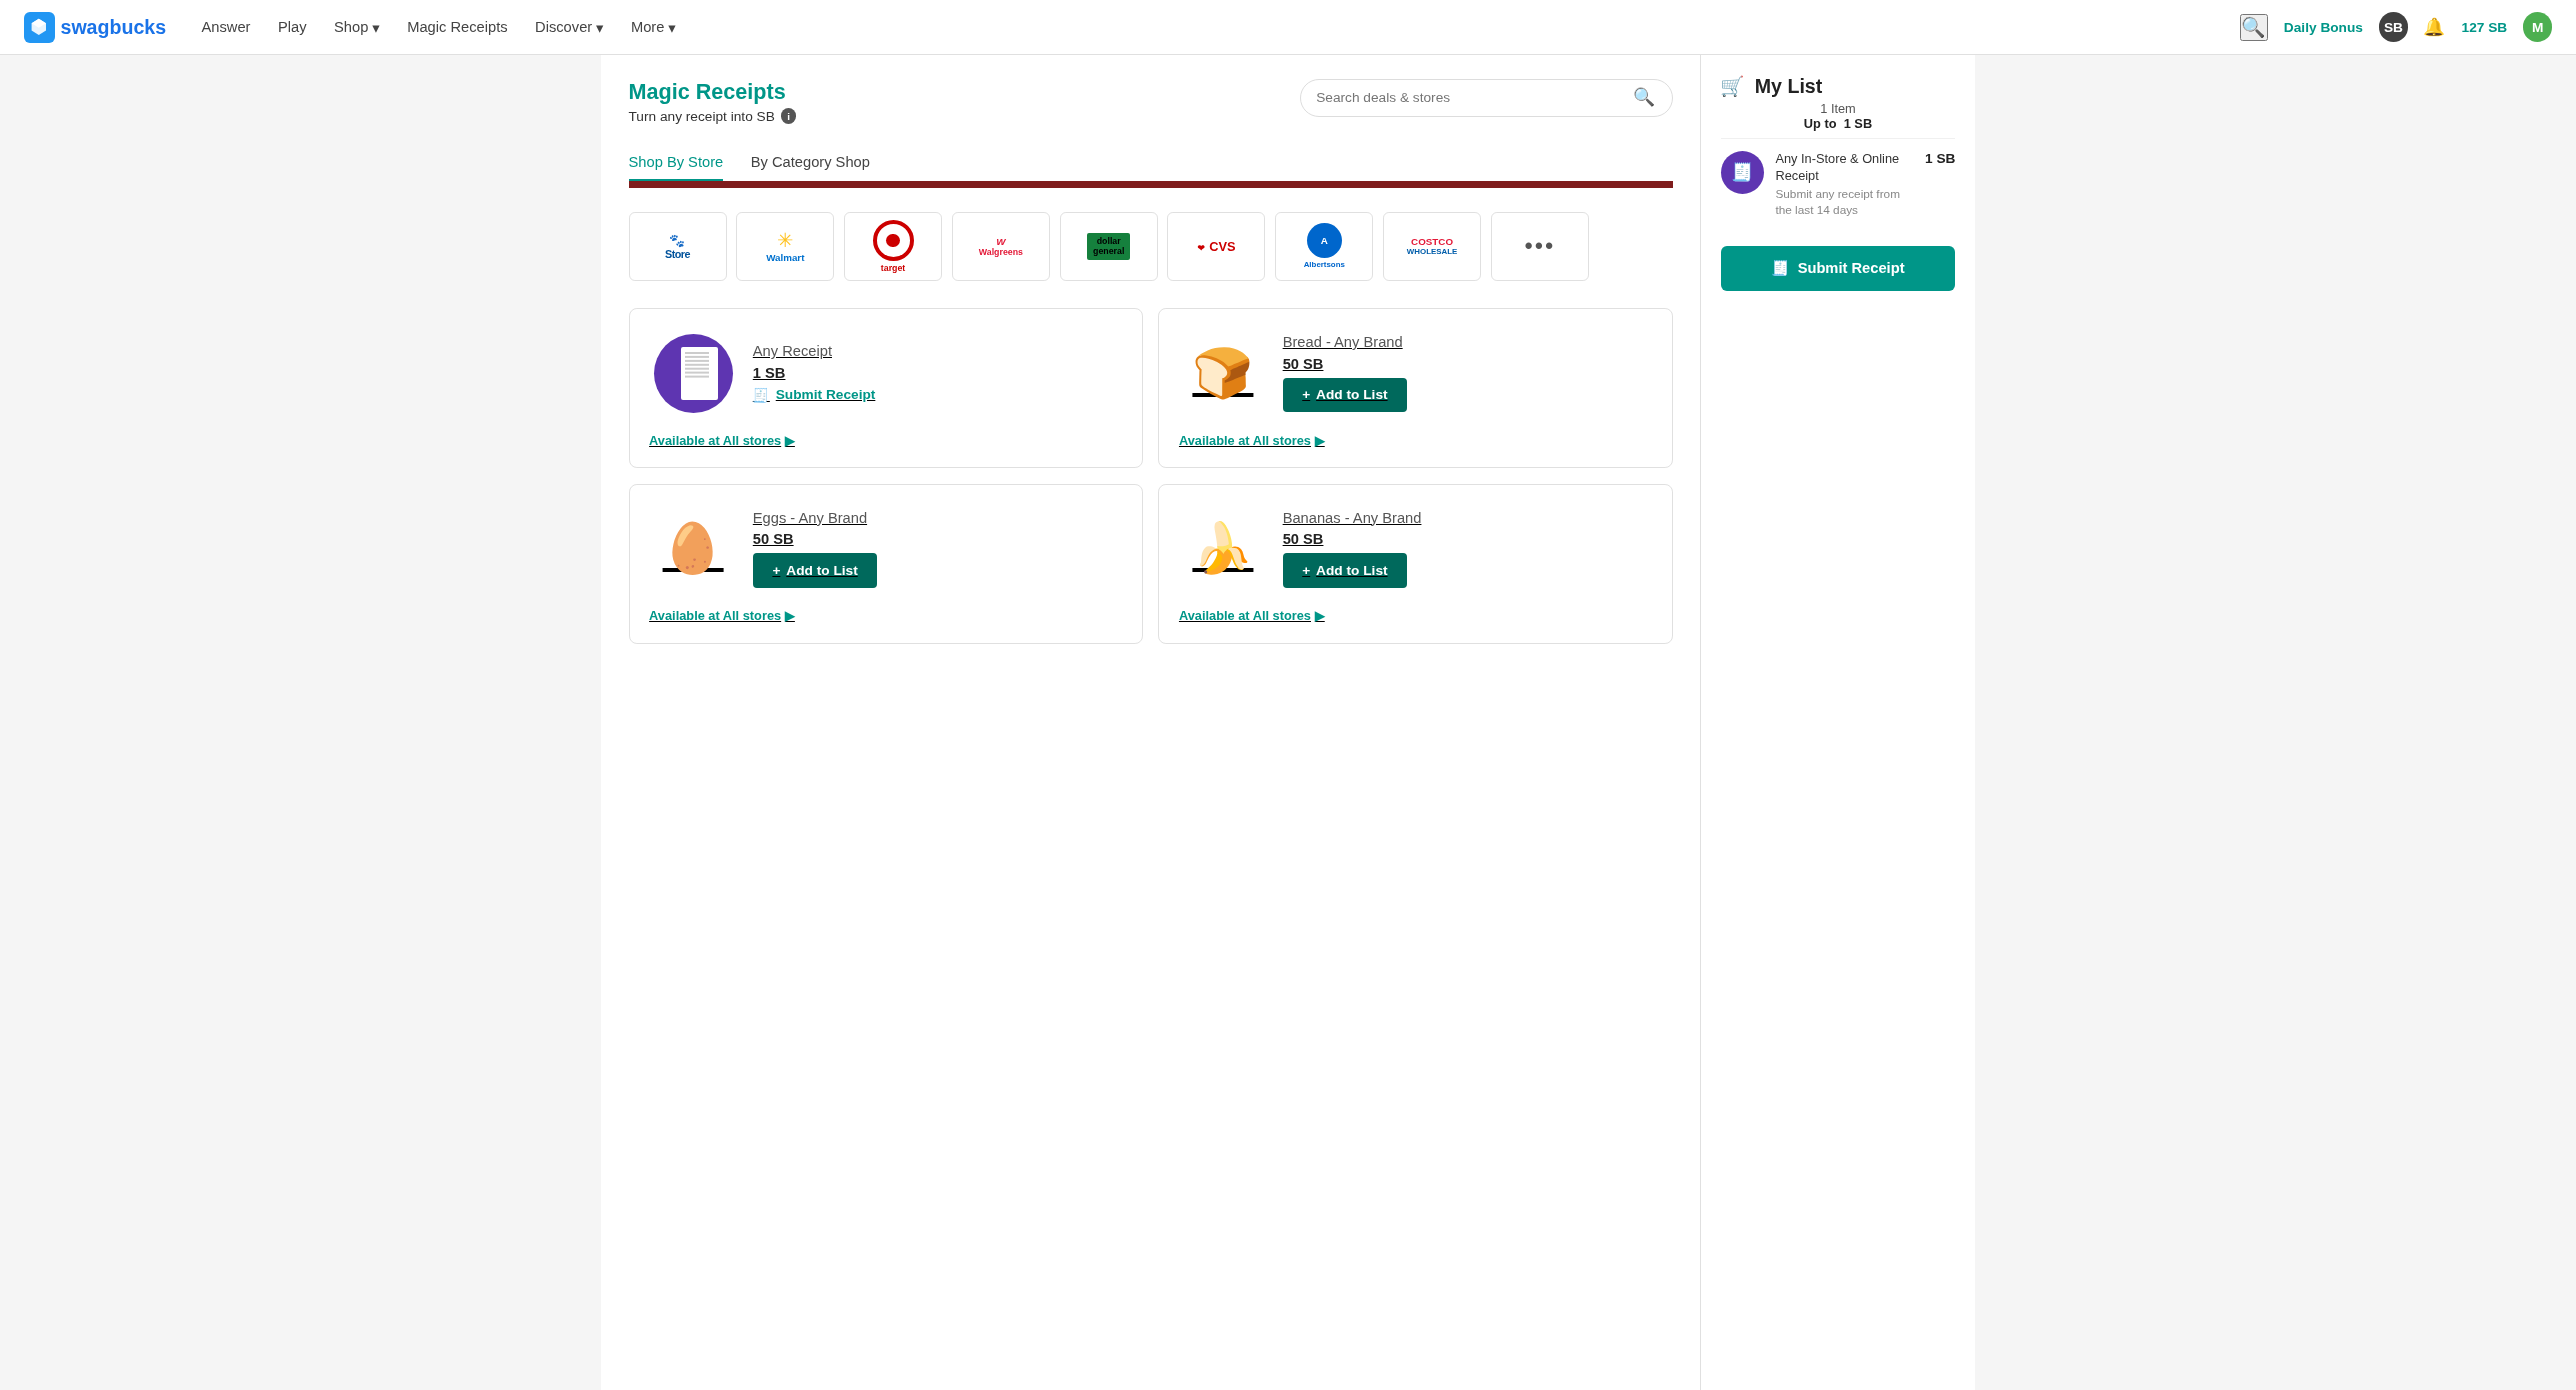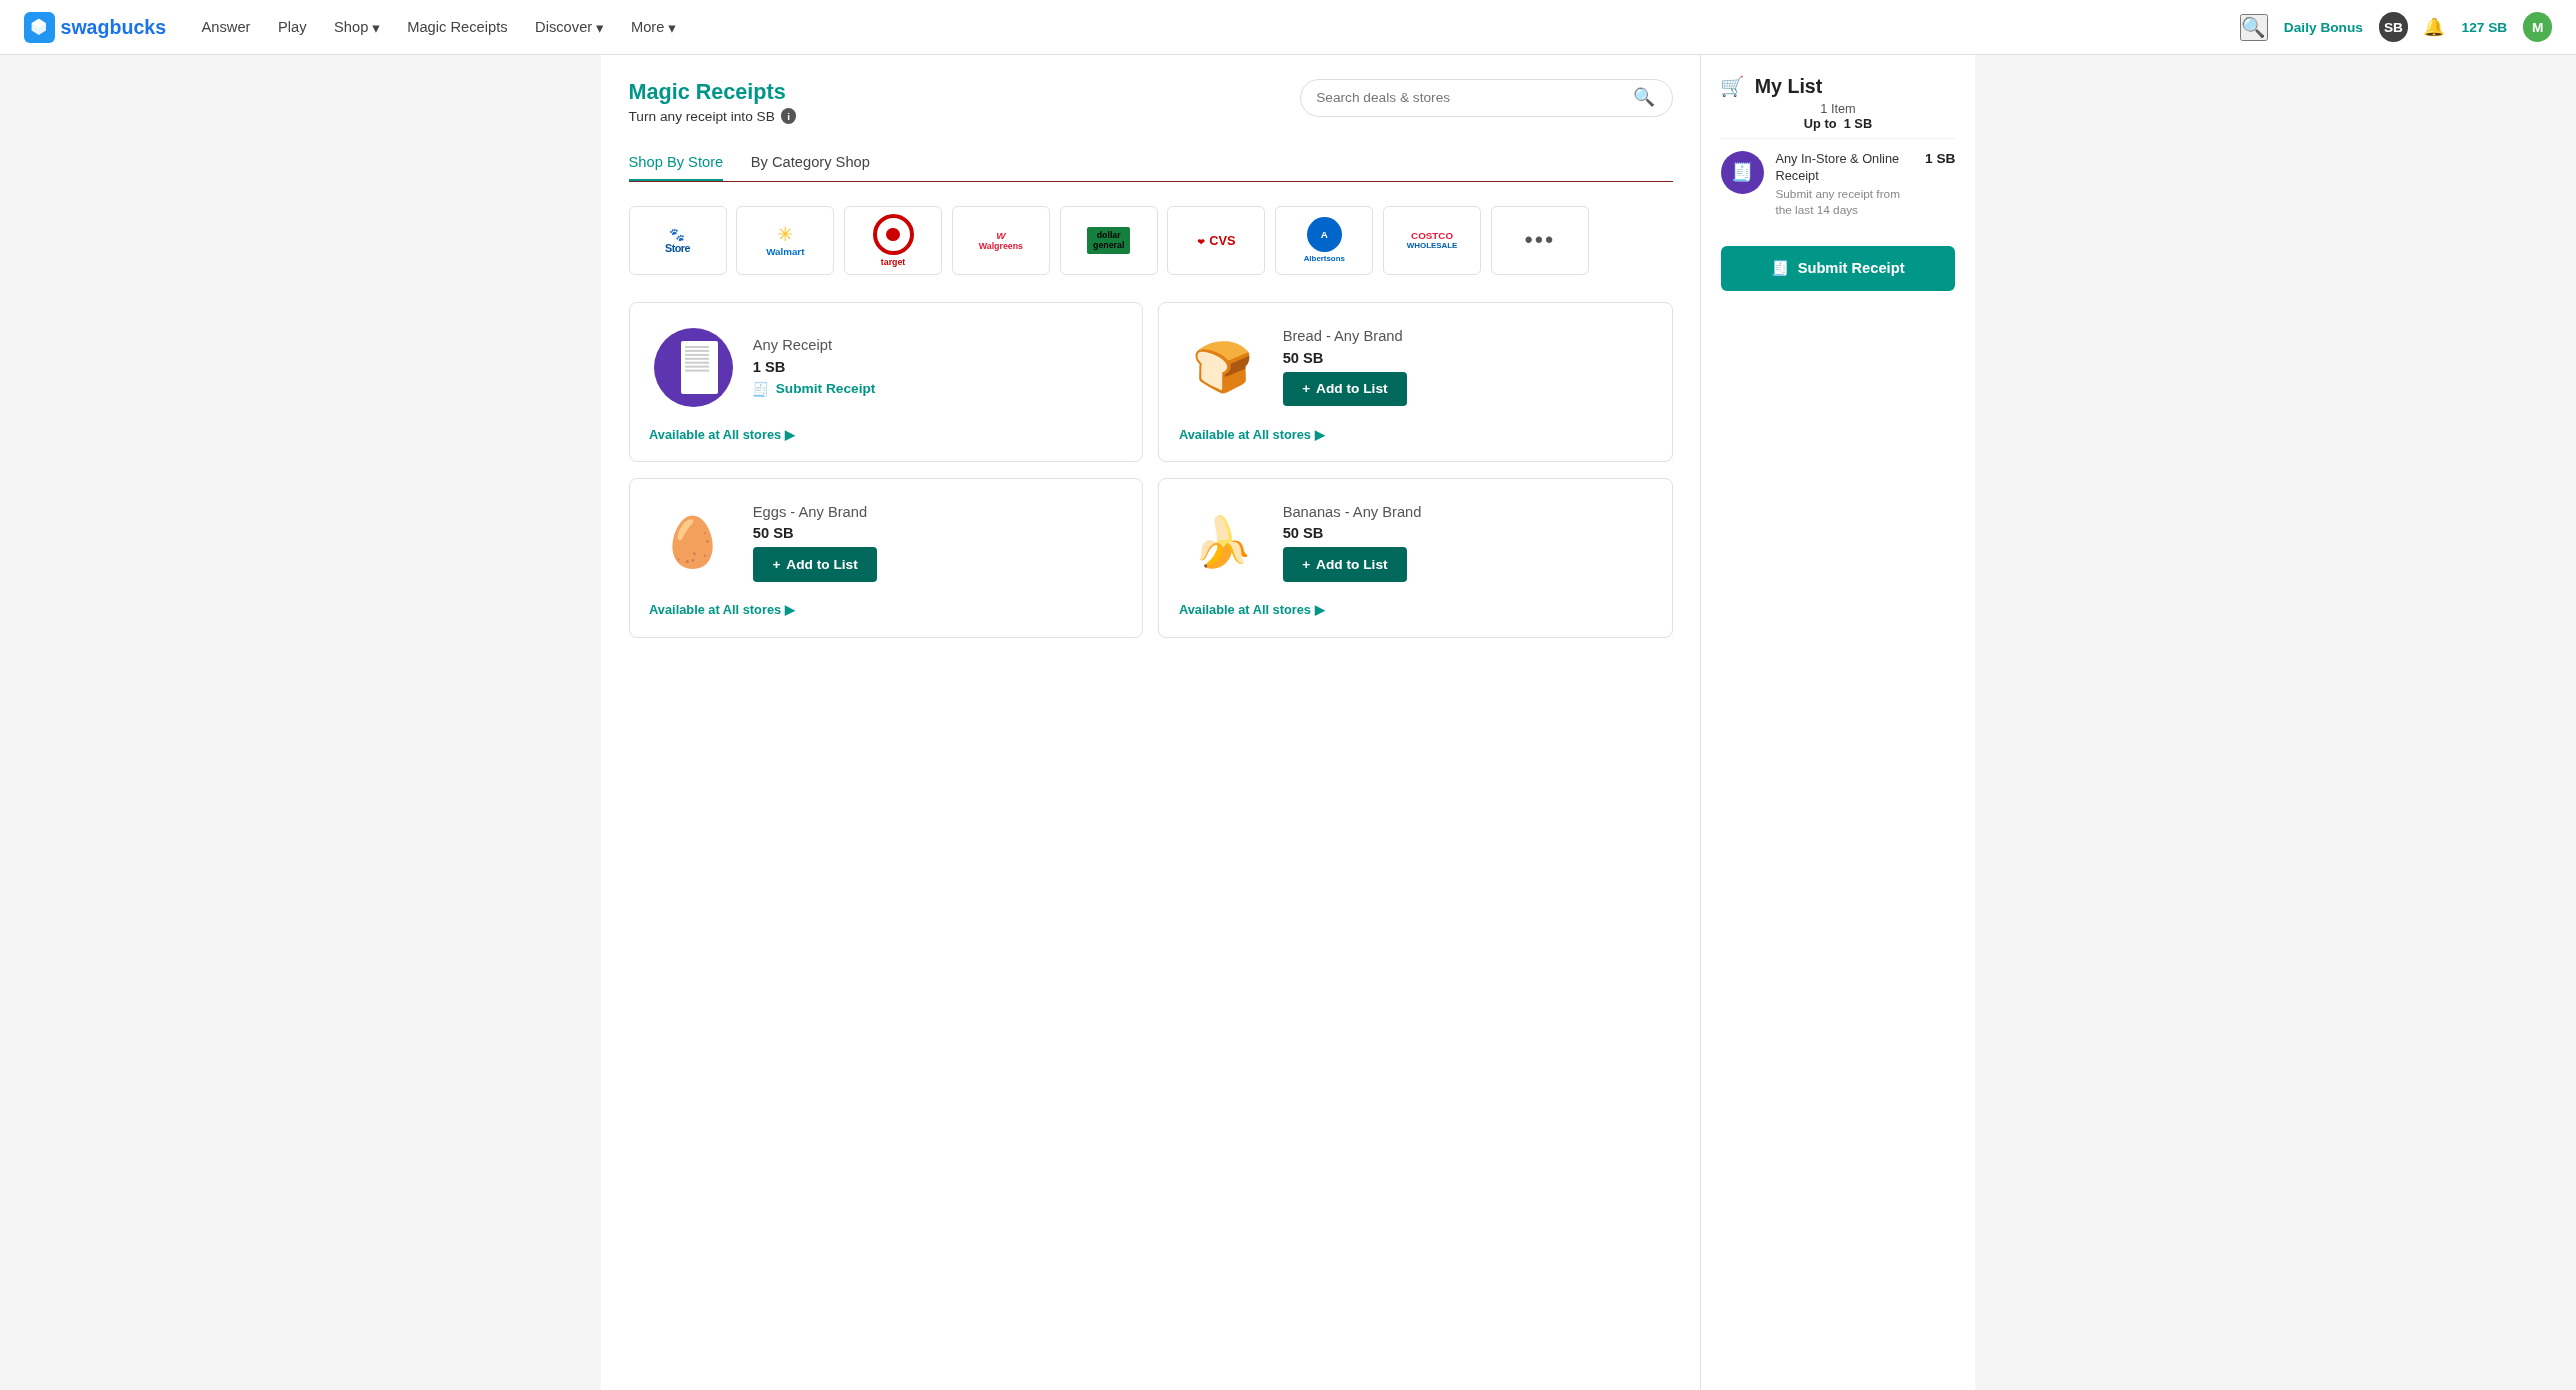--- a/index.html
+++ b/index.html
@@ -156,21 +156,21 @@
       border: none;
       cursor: pointer;
       color: #444;
       font-size: 17.7px;
     }
 
     
     .tabs {
       display: flex;
       gap: 27.5px;
-      border-bottom: 1px solid #7f1d1d;
+      border-bottom: 7px solid #7f1d1d;
       margin-bottom: 23.6px;
     }
     .tab {
       padding: 9.8px 0;
       font-size: 14.7px;
       cursor: pointer;
       color: #444;
       border-bottom: 2px solid transparent;
       font-weight: 500;
     }
@@ -234,20 +234,21 @@
       font-size: 13.7px;
       font-weight: 600;
       cursor: pointer;
     }
 
     
     .deals-grid {
       display: grid;
       grid-template-columns: 1fr 1fr;
       gap: 15.7px;
+      text-decoration: underline;
     }
     .deal-card {
       background: #fff;
       border: 1px solid #e0e0e0;
       border-radius: 7.9px;
       padding: 19.6px;
       display: flex;
       flex-direction: column;
       gap: 7.9px;
       position: relative;

